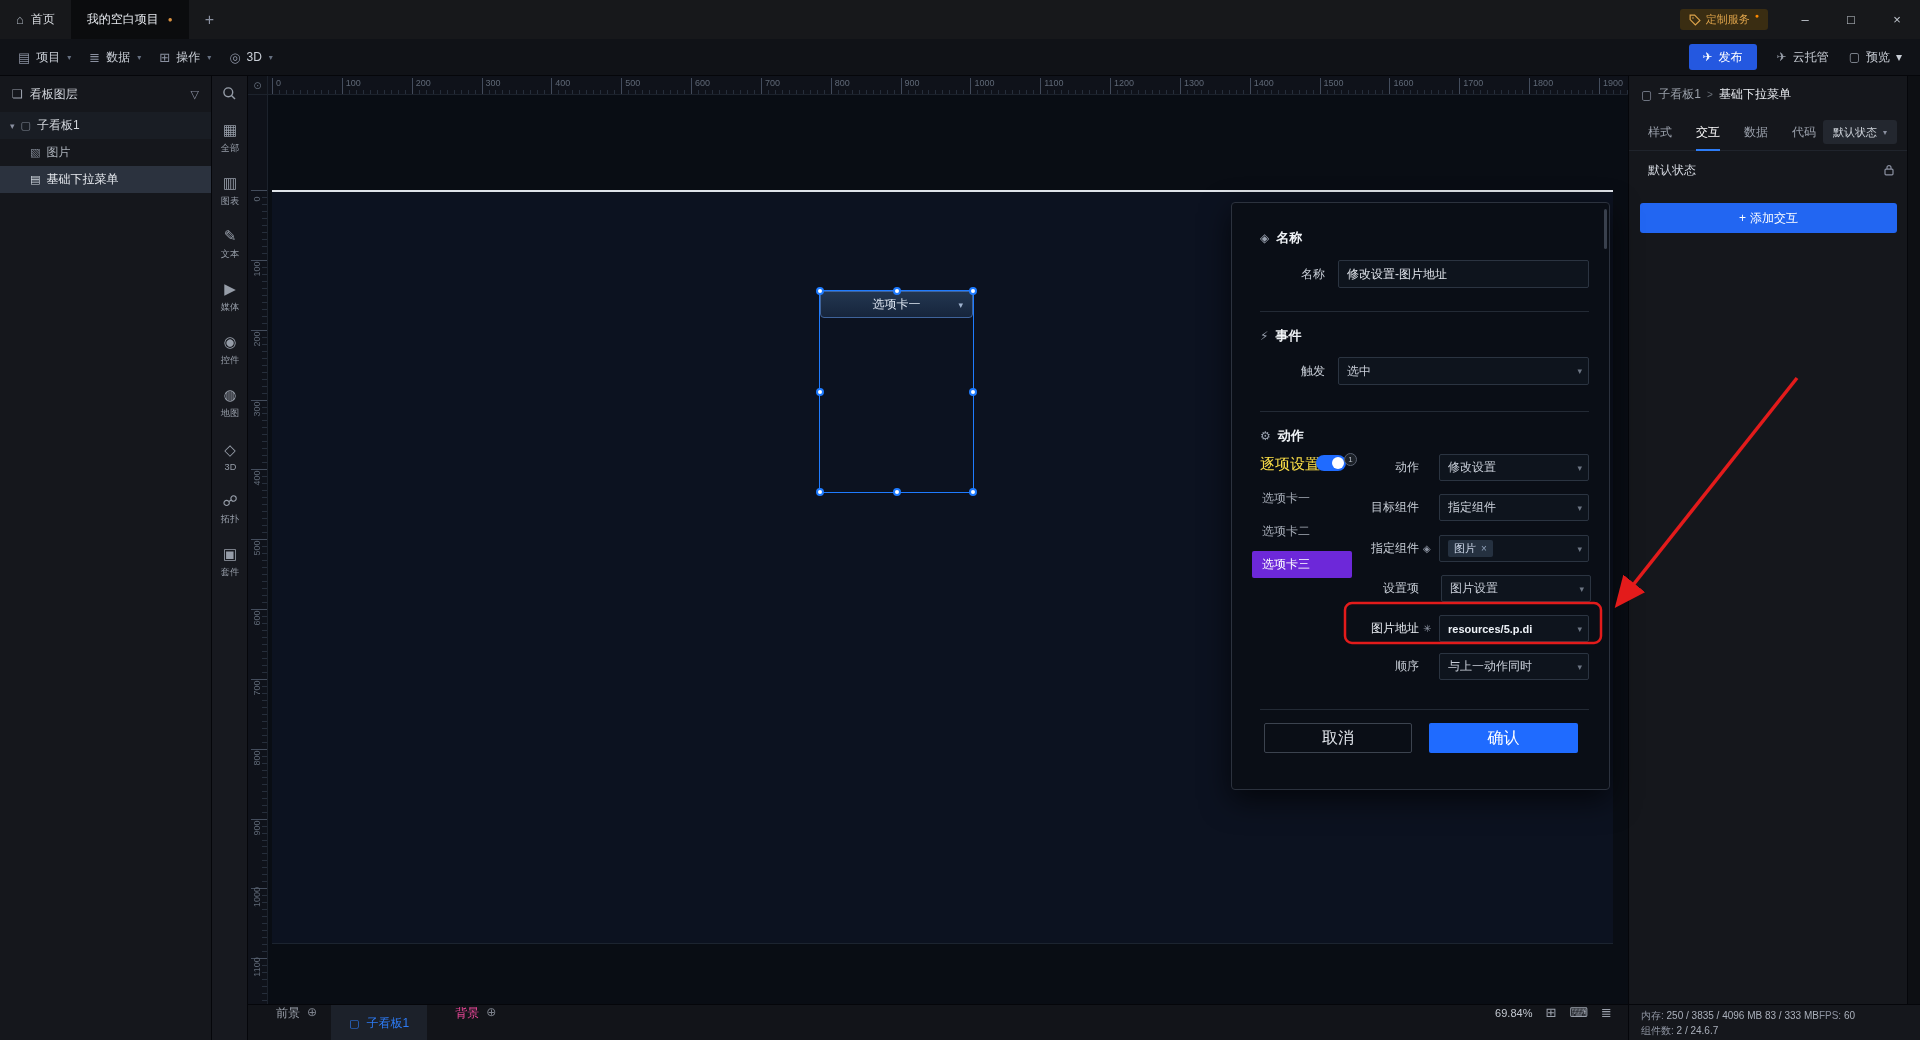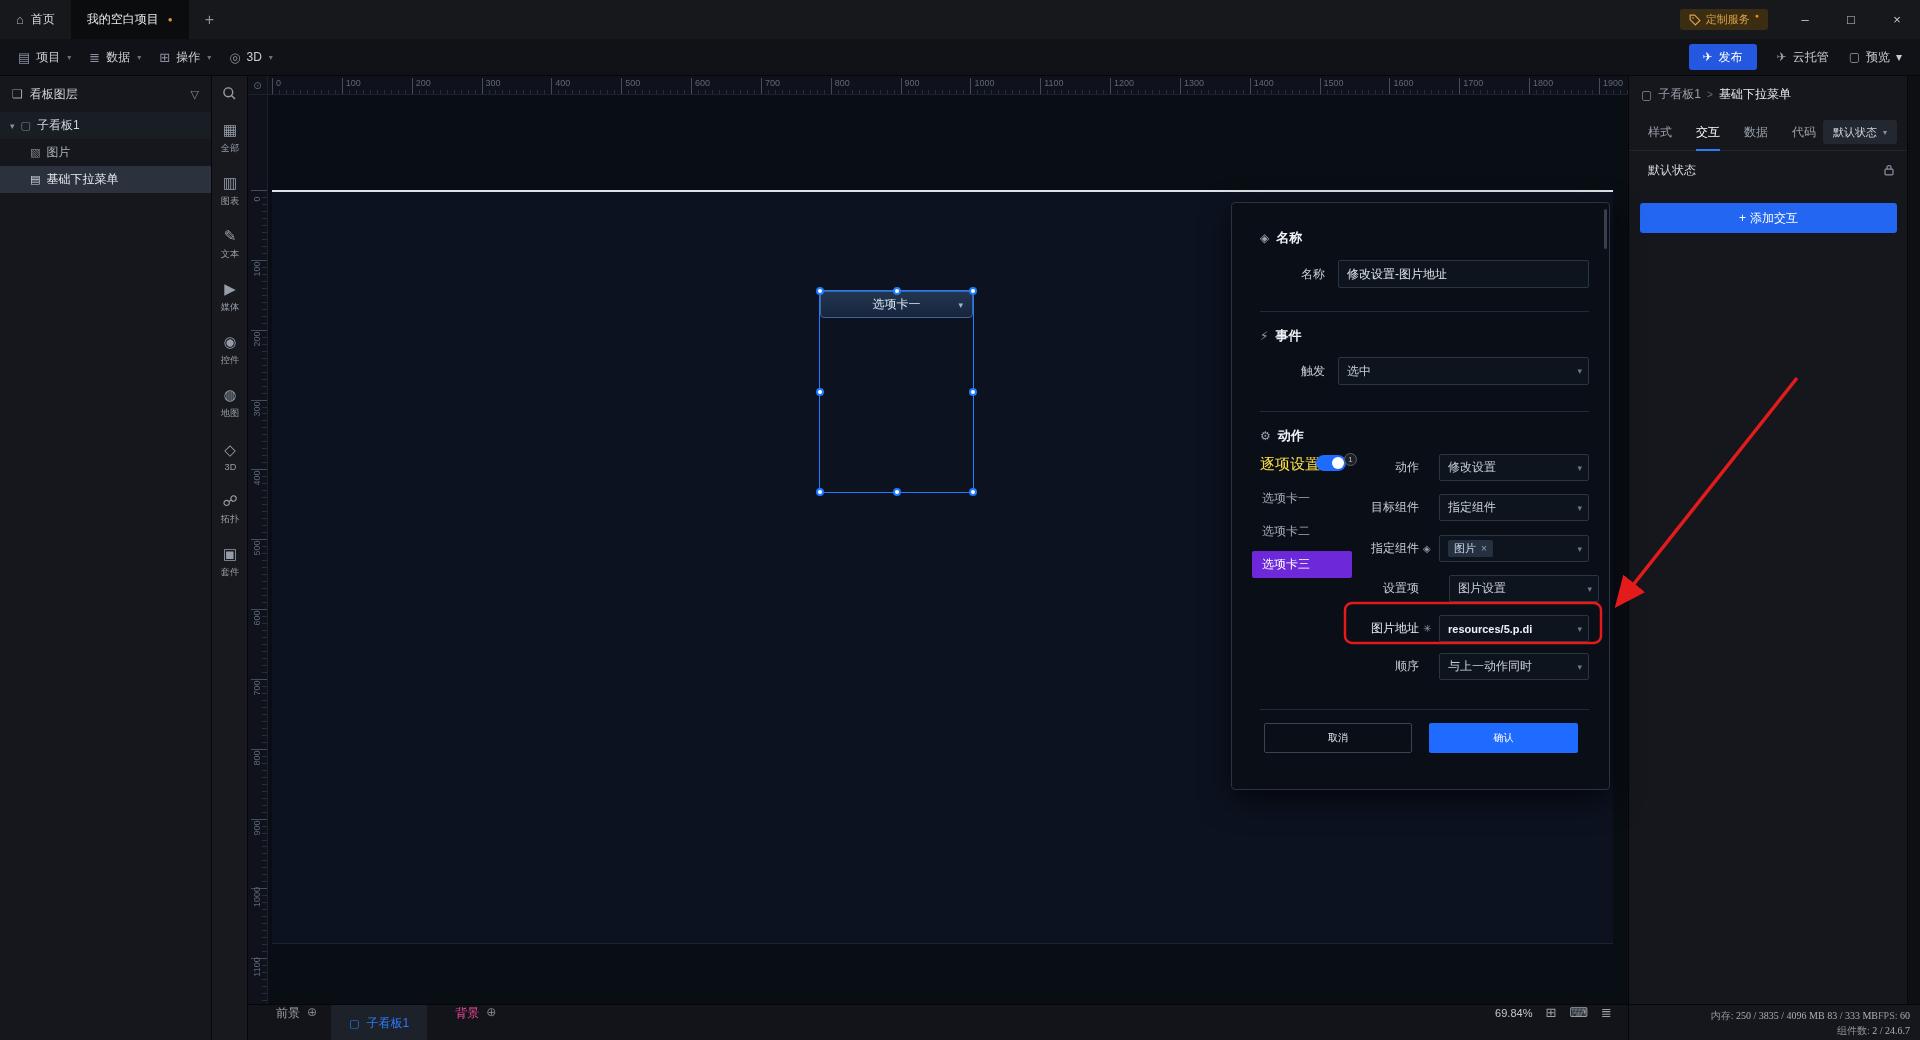--- a/index.html
+++ b/index.html
@@ -99,21 +99,21 @@
   #toggle { position:absolute; left:84px; top:252px; width:30px; height:16px; border-radius:8px; background:#1f6bff; }
   #toggle .knob { position:absolute; right:2px; top:2px; width:12px; height:12px; background:#fff; border-radius:50%; }
   #toggle-badge { position:absolute; left:112px; top:250px; width:13px; height:13px; border-radius:50%; background:#1b2027; border:1px solid #596070; color:#b6bcc6; font-size:8px; display:flex; align-items:center; justify-content:center; }
   #per-item-lbl { position:absolute; left:20px; top:252px; font-size:15px; color:#fde047;margin-left:8px; }
   .dlg-tab { position:absolute; left:20px; width:100px; height:27px; line-height:27px; padding-left:10px; font-size:12px; color:#a7adb8; border-radius:2px; }
   .dlg-tab.sel { background:#6d28d9; color:#fff; }
   .row-icon { position:absolute; left:191px; font-size:10px; color:#8d94a2; }
   #tag-chip { display:flex; align-items:center; gap:5px; background:#253140; border-radius:2px; padding:1px 6px; font-size:11px; color:#cfd9ea; }
   #tag-chip .x { color:#8fa0b8; font-size:10px; }
   #val-strong { font-weight:bold; color:#eef2f7; font-size:11px; }
-  .dlg-btn { position:absolute; top:520px; height:30px; border-radius:2px; display:flex; align-items:center; justify-content:center; font-size:10px; }
+  .dlg-btn { position:absolute; top:520px; height:30px; border-radius:2px; display:flex; align-items:center; justify-content:center; font-size:16px; }
   #btn-cancel { left:32px; width:148px; border:1px solid #3c434f; color:#e2e6ec; background:transparent; }
   #btn-confirm { left:197px; width:149px; background:#1f6bff; color:#fff; }
 
   
   #annotation { position:absolute; left:0; top:0; z-index:60; pointer-events:none; }
 
   
   #rightpanel { position:absolute; left:1628px; top:76px; width:279px; height:928px; background:#15171c; border-left:1px solid #05060a; }
   #rp-header { height:37px; display:flex; align-items:center; gap:6px; padding:0 12px; }
   #rp-header .hicon { color:#8a90a0; font-size:12px; }
@@ -125,21 +125,21 @@
   .rp-tab.active { color:#fff; border-bottom:2px solid #2d7cf6; }
   #state-btn { position:absolute; right:10px; top:7px; height:24px; background:#23272f; border-radius:3px; display:flex; align-items:center; gap:6px; padding:0 10px; color:#cdd2d9; font-size:11px; }
   #state-btn .chev { color:#8a90a0; font-size:8px; }
   #rp-section { position:relative; height:38px; display:flex; align-items:center; padding:0 12px 0 19px; color:#d3d7de; }
   #rp-section .lock { margin-left:auto; }
   #add-interaction { position:absolute; left:11px; top:127px; width:257px; height:30px; background:#2266f2; border-radius:3px; color:#fff; font-size:12px; display:flex; align-items:center; justify-content:center; gap:4px; }
   #rightstrip { position:absolute; left:1907px; top:76px; width:13px; height:928px; background:#0d0f13; border-left:1px solid #05060a; }
 
   
   #statusbar { position:absolute; left:1628px; top:1004px; width:292px; height:36px; background:#15171c; border-top:1px solid #05060a; border-left:1px solid #05060a; padding:3px 10px 0 12px; font-size:10px; }
-  .st-row { display:flex; justify-content:flex-end; line-height:15px;font-family:Liberation Serif, serif; }
+  .st-row { display:flex; justify-content:flex-start; line-height:15px; }
   .st-label { color:#8d93a0; }
   .st-val { color:#aab0bb; }
   .st-right { color:#aab0bb; }
 
   .svgicon { display:inline-block; vertical-align:middle; }
 </style>
 </head>
 <body>
 
 <div id="app">
@@ -396,21 +396,21 @@
     <span class="row-icon" style="top:340px">◈</span>
     <div class="dd" style="left:207px; top:332px; width:150px">
       <span id="tag-chip">
         <span>图片</span>
         <span class="x">×</span>
       </span>
       <span class="chev">▾</span>
     </div>
 
     <label class="flabel" style="left:117px; top:372px; line-height:27px">设置项</label>
-    <div class="dd" style="left:217px; top:372px; width:150px">
+    <div class="dd" style="left:209px; top:372px; width:150px">
       <span>图片设置</span>
       <span class="chev">▾</span>
     </div>
 
     <label class="flabel" style="left:117px; top:412px; line-height:27px; color:#e8ecf2">图片地址</label>
     <span class="row-icon" style="top:420px">✳</span>
     <div class="dd" style="left:207px; top:412px; width:150px">
       <span id="val-strong">resources/5.p.di</span>
       <span class="chev">▾</span>
     </div>

